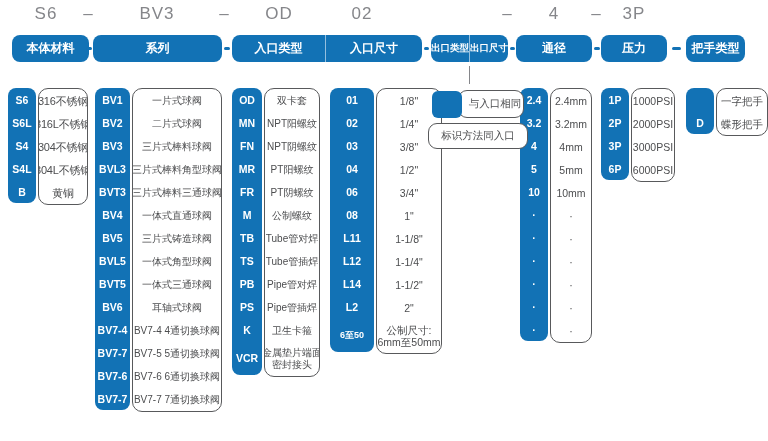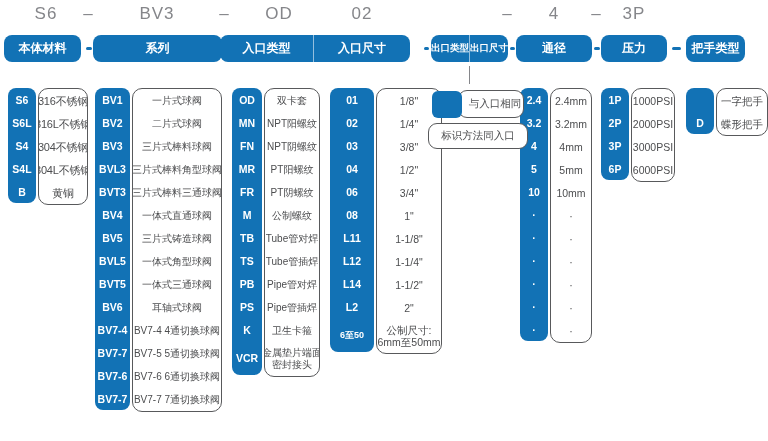--- a/index.html
+++ b/index.html
@@ -47,25 +47,25 @@
   <span class="tdash" style="left:78px">–</span>
   <span class="tcode" style="left:127px">BV3</span>
   <span class="tdash" style="left:214px">–</span>
   <span class="tcode" style="left:249px">OD</span>
   <span class="tcode" style="left:332px">02</span>
   <span class="tdash" style="left:497px">–</span>
   <span class="tcode" style="left:524px">4</span>
   <span class="tdash" style="left:586px">–</span>
   <span class="tcode" style="left:604px">3P</span>
 
-  <div class="hpill" style="left:4px;width:77px">本体材料</div>
+  <div class="hpill" style="left:12px;width:77px">本体材料</div>
   <div class="hdash" style="left:86px;width:6px"></div>
   <div class="hpill" style="left:93px;width:129px">系列</div>
   <div class="hdash" style="left:224px;width:6px"></div>
-  <div class="hpill" style="left:220px;width:190px">
+  <div class="hpill" style="left:232px;width:190px">
     <div class="half" style="width:93px">入口类型</div>
     <div class="hdiv"></div>
     <div class="half" style="flex:1">入口尺寸</div>
   </div>
   <div class="hdash" style="left:424px;width:5px"></div>
   <div class="hpill small" style="left:431px;width:77px">
     <div class="half" style="width:38px">出口类型</div>
     <div class="hdiv"></div>
     <div class="half" style="flex:1">出口尺寸</div>
   </div>

